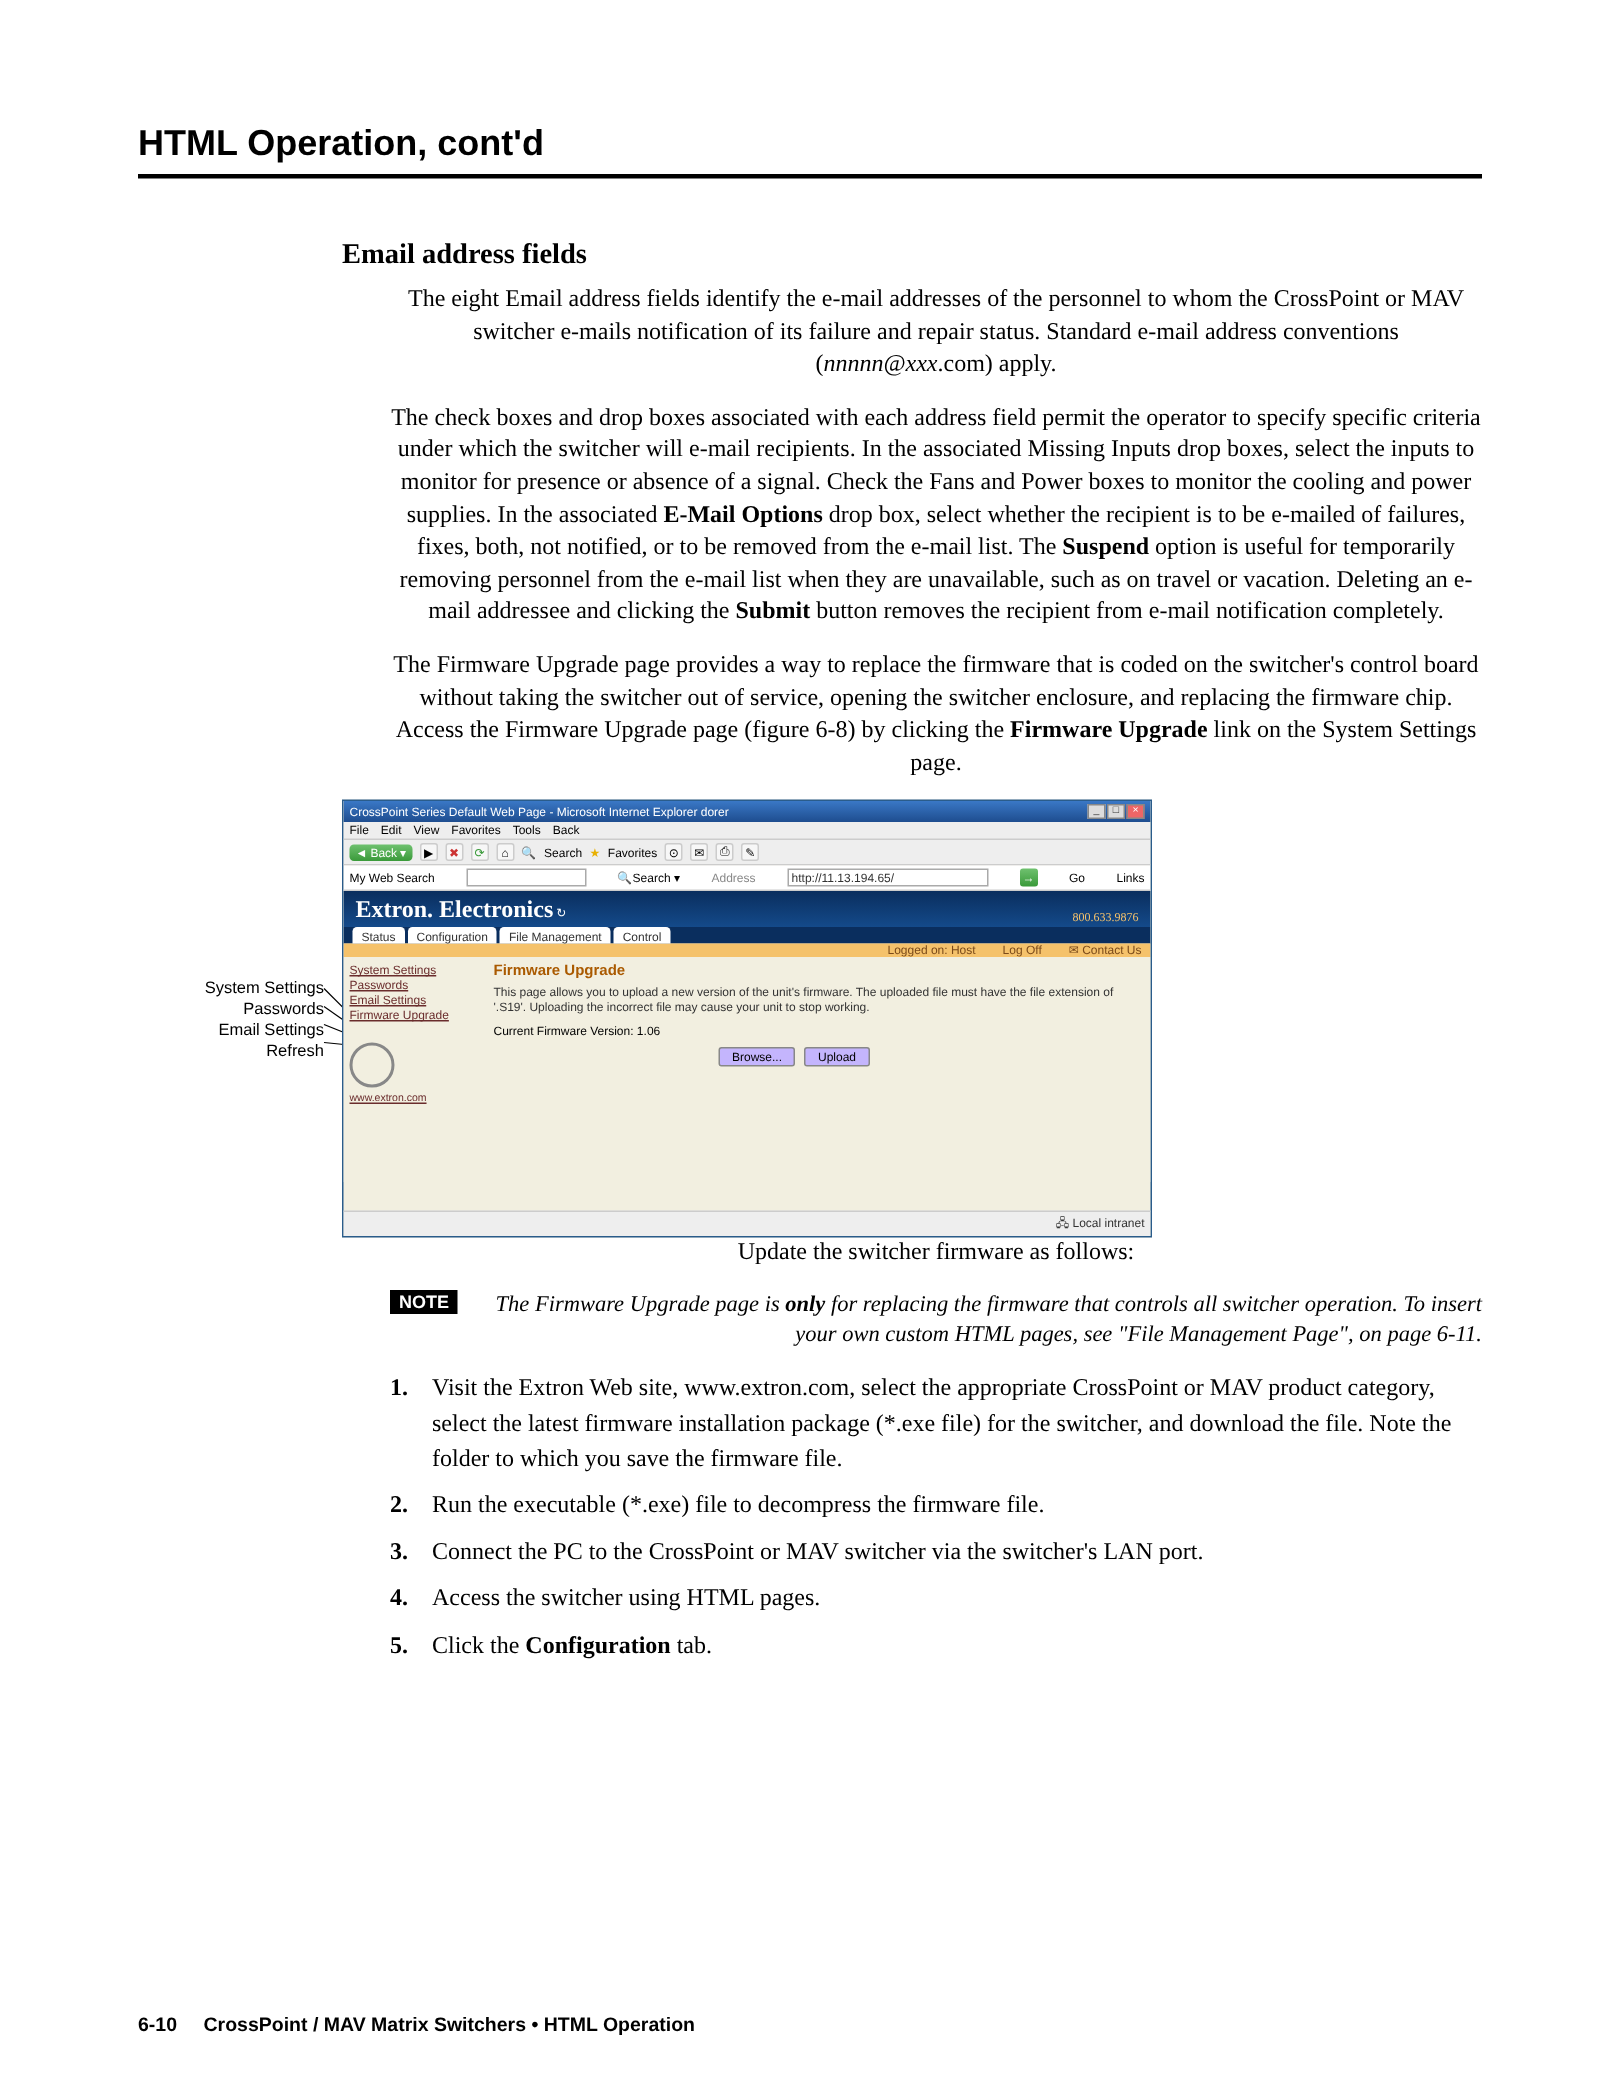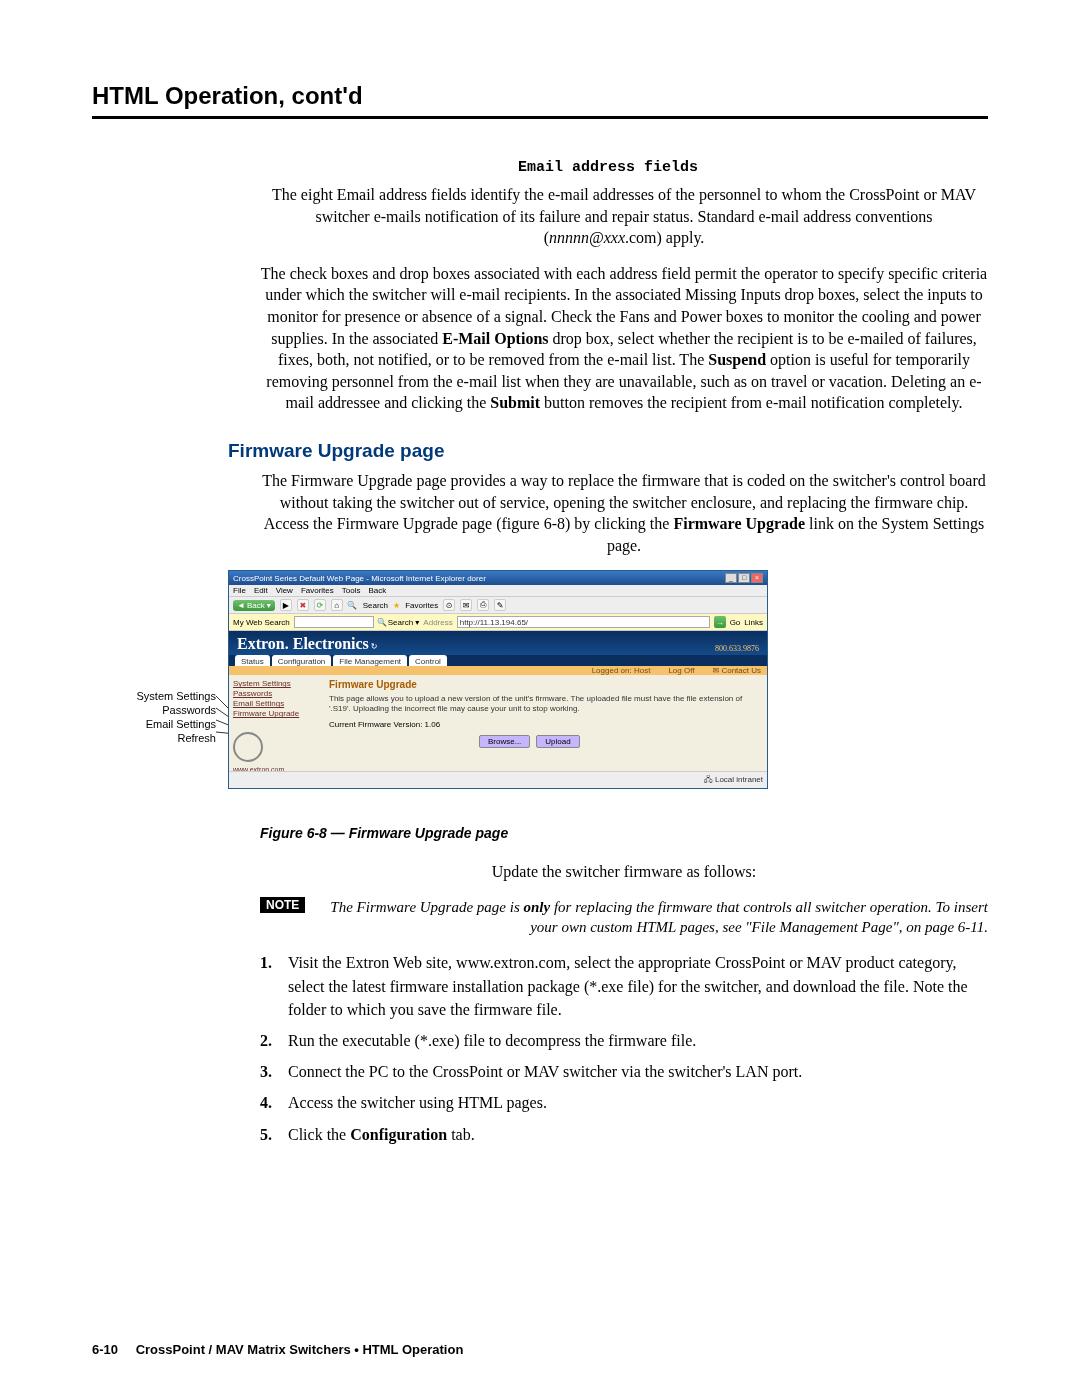--- a/index.html
+++ b/index.html
@@ -25,26 +25,25 @@
   }
   .title-rule {
     border: none;
     border-top: 3px solid #000;
     margin: 0 0 40px 0;
   }
   .content {
     margin-left: 136px;
   }
   .h3 {
-    font-family: Liberation Mono, monospace;
+    font-family: Liberation Serif, serif;
     font-weight: bold;
-    font-size: 15px;
+    font-size: 19px;
     color: #000;
     margin: 0 0 8px 0;
-    text-align: center;
   }
   .body-indent {
     margin-left: 32px;
   }
   p {
     font-size: 16px;
     line-height: 1.35;
     margin: 0 0 14px 0;
     text-align: center;
   }
@@ -75,21 +74,21 @@
     width: 128px;
   }
   .callout-line {
     white-space: nowrap;
   }
   .browser-window {
     position: absolute;
     left: 140px;
     top: 0;
     width: 540px;
-    height: 219px;
+    height: 292px;
     border: 1px solid #2a5c8b;
     background: #f2efe0;
     font-family: Tahoma, Arial, sans-serif;
     font-size: 8px;
     overflow: hidden;
   }
   .titlebar {
     background: linear-gradient(#3a78c6, #1e4d8f);
     color: #fff;
     padding: 2px 4px;
@@ -124,22 +123,22 @@
     width: 12px; height: 12px; border:1px solid #ccc; border-radius:2px;
     display:inline-flex; align-items:center; justify-content:center;
     font-size:8px; background:#f7f7f7;
   }
   .back-btn {
     background: linear-gradient(#6fc16f,#3a9a3a);
     color:#fff; border-radius:3px; padding:1px 4px;
     display:flex; align-items:center; gap:2px;
   }
   .addr-row {
-    background:#fef9c3; padding:2px 4px; font-size:8px;
-    display:flex; align-items:center; gap:4px;
+    background:#ffffff; padding:2px 4px; font-size:8px;
+    display:flex; align-items:center; gap:21px;
     border-bottom:1px solid #ccc;
   }
   .addr-input {
     flex:0 0 auto;
     width: 80px;
     height:12px; border:1px solid #aaa; background:#fff;
   }
   .go-btn {
     background: linear-gradient(#6fc16f,#3a9a3a);
     color:#fff; width:12px; height:12px;
@@ -273,21 +272,20 @@
     <div class="h3">Email address fields</div>
     <div class="body-indent">
       <p>
         <span>The eight Email address fields identify the e-mail addresses of the personnel to whom the CrossPoint or MAV switcher e-mails notification of its failure and repair status.  Standard e-mail address conventions (</span><span class="italic">nnnnn@xxx</span><span>.com) apply.</span>
       </p>
       <p>
         <span>The check boxes and drop boxes associated with each address field permit the operator to specify specific criteria under which the switcher will e-mail recipients.  In the associated Missing Inputs drop boxes, select the inputs to monitor for presence or absence of a signal.  Check the Fans and Power boxes to monitor the cooling and power supplies.  In the associated </span><span class="bold">E-Mail Options</span><span> drop box, select whether the recipient is to be e-mailed of failures, fixes, both, not notified, or to be removed from the e-mail list.  The </span><span class="bold">Suspend</span><span> option is useful for temporarily removing personnel from the e-mail list when they are unavailable, such as on travel or vacation.  Deleting an e-mail addressee and clicking the </span><span class="bold">Submit</span><span> button removes the recipient from e-mail notification completely.</span>
       </p>
     </div>
 
-    <div class="h2">Firmware Upgrade page</div>
     <div class="body-indent">
       <p>
         <span>The Firmware Upgrade page provides a way to replace the firmware that is coded on the switcher's control board without taking the switcher out of service, opening the switcher enclosure, and replacing the firmware chip.  Access the Firmware Upgrade page (figure 6-8) by clicking the </span><span class="bold">Firmware Upgrade</span><span> link on the System Settings page.</span>
       </p>
     </div>
 
     <div class="figure-area">
 
       <div class="callouts">
         <div class="callout-line">System Settings</div>

